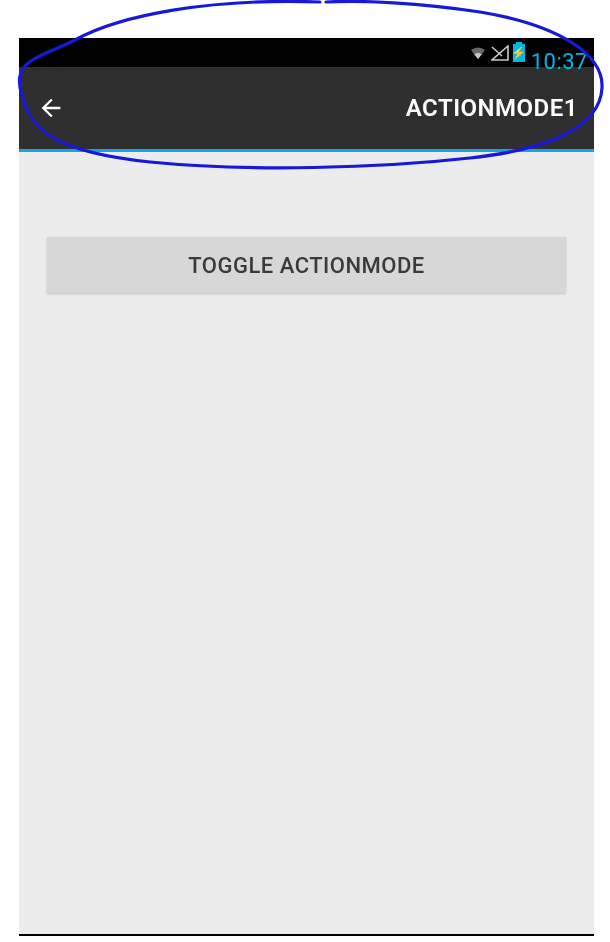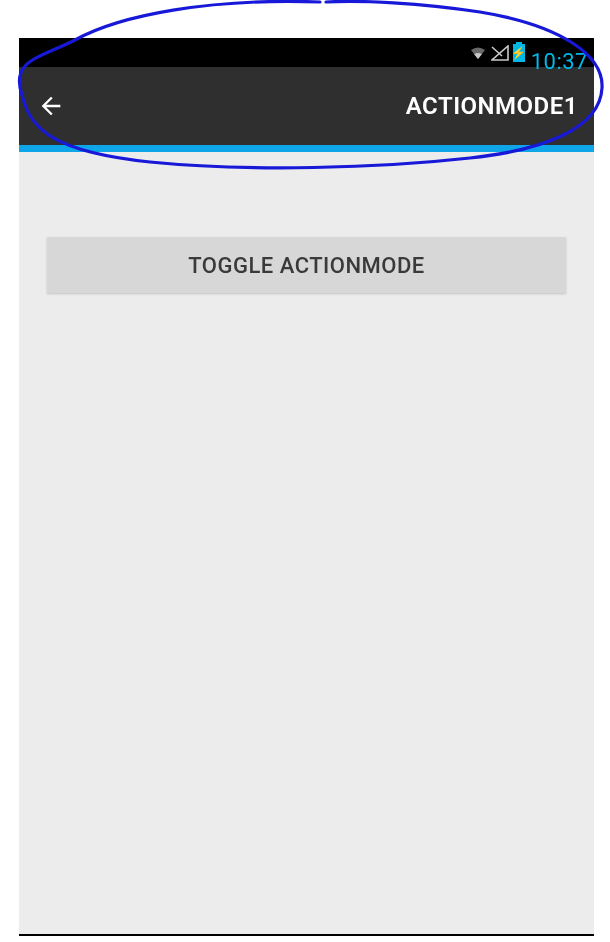--- a/index.html
+++ b/index.html
@@ -82,21 +82,21 @@
       font-weight: 400;
       margin-top: 18px;
     }
     .action-bar {
       height: 85px;
       background: #2f2f2f;
       display: flex;
       align-items: center;
       padding: 0 16px 0 18px;
       justify-content: space-between;
-      border-bottom: 7px solid #0ea5e9;
+      border-bottom: 3px solid #0ea5e9;
     }
     .back-arrow {
       width: 28px;
       height: 28px;
       display: flex;
       align-items: center;
       justify-content: center;
       cursor: pointer;
     }
     .back-arrow svg {

